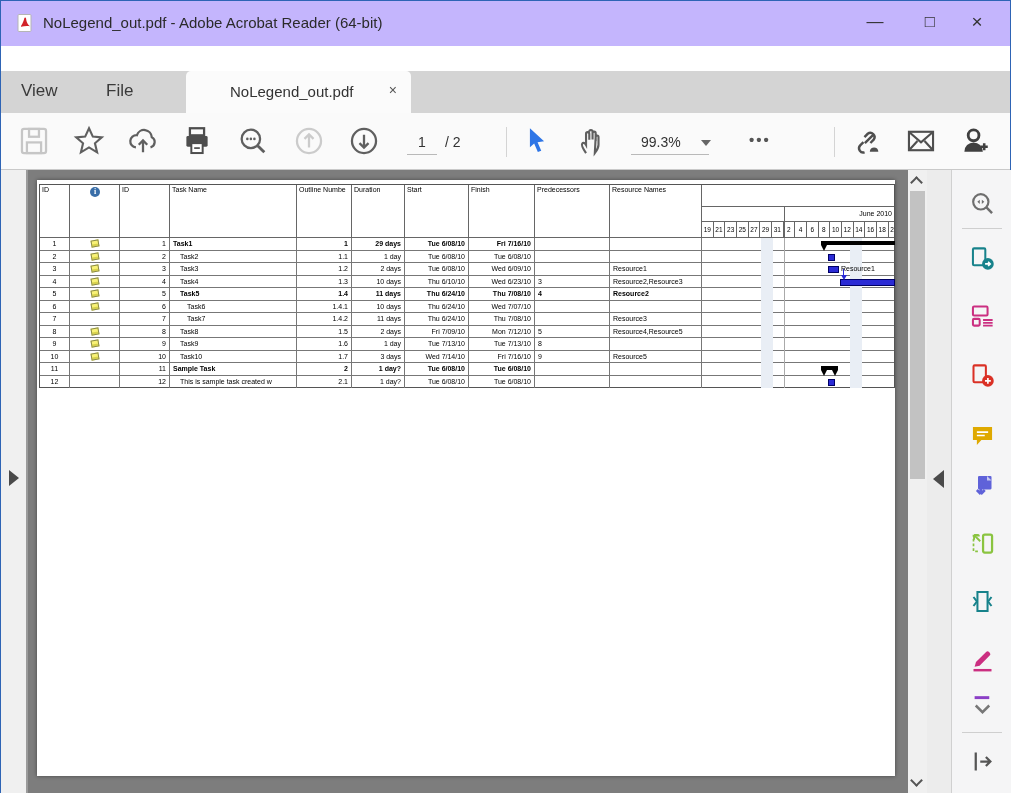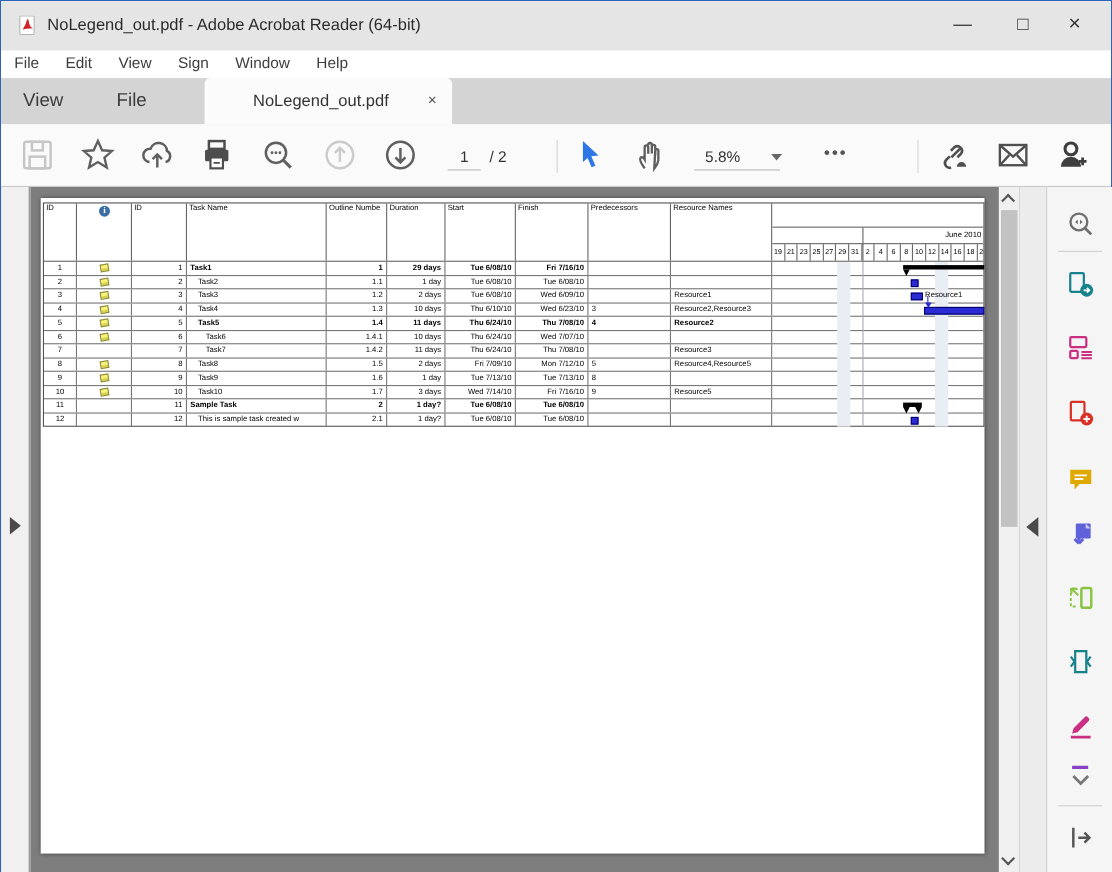--- a/index.html
+++ b/index.html
@@ -1,21 +1,21 @@
 <!DOCTYPE html>
 <html><head>
 <meta charset="utf-8">
 <style>
   * { box-sizing: border-box; margin:0; padding:0; }
   html,body { width:1011px; height:793px; overflow:hidden; background:#fff;
     font-family:"Liberation Sans", sans-serif; }
   .window { position:relative; width:1011px; height:793px; border:1px solid #2e64b5; background:#fff; }
 
   
-  .titlebar { position:absolute; left:0; top:0; width:100%; height:45px; background:#e5e5e5; }
+  .titlebar { position:absolute; left:0; top:0; width:100%; height:45px; background:#c4b5fd; }
   .app-icon { position:absolute; left:16px; top:13px; width:18px; height:18px; }
   .win-title { position:absolute; left:42px; top:13px; font-size:15px; color:#2b2b2b; }
   .win-btn { position:absolute; top:0; width:50px; height:42px; text-align:center; line-height:42px; font-size:17px; color:#333; cursor:default; }
   .btn-min { right:110px; } .btn-max { right:55px; } .btn-close { right:8px; font-size:19px; }
 
   
   .menubar { position:absolute; left:0; top:45px; width:100%; height:25px; background:#fff; }
   .menu-item { display:inline-block; padding:3px 12px 0 12px; font-size:14px; color:#3d3d3d; }
 
   
@@ -98,21 +98,20 @@
     <svg class="app-icon" viewBox="0 0 18 18">
       <rect x="1" y="0.5" width="13" height="17" rx="1" fill="#fff" stroke="#b5b5b5"></rect>
       <path d="M4,12 C6,9 7,6 7.3,4.3 c0.2-1.2 1.6-1.2 1.7,0 C9.3,8 11,11 13,12.2 c-3-0.4-6-0.2-9,0.6 z" fill="#d2222a"></path>
     </svg>
     <div class="win-title">NoLegend_out.pdf - Adobe Acrobat Reader (64-bit)</div>
     <div class="win-btn btn-min">—</div>
     <div class="win-btn btn-max">□</div>
     <div class="win-btn btn-close">×</div>
   </div>
 
-  <div class="menubar" id="menubar"><span class="menu-item">File</span><span class="menu-item">Edit</span><span class="menu-item">View</span><span class="menu-item">Sign</span><span class="menu-item">Window</span><span class="menu-item">Help</span></div>
 
   <div class="tabbar">
     <div class="tab-label tab-home">View</div>
     <div class="tab-label tab-tools">File</div>
     <div class="doc-tab">
       <span class="doc-tab-label">NoLegend_out.pdf</span>
       <span class="doc-tab-close">×</span>
     </div>
     <div class="help-circle">?</div>
     <svg class="bell" viewBox="0 0 24 24">
@@ -176,21 +175,21 @@
     <div class="tbtn" style="left:519px">
       <svg viewBox="0 0 24 24">
         <path d="M7,3 L17,12.2 12.4,12.8 15,18.8 12.6,19.8 10,13.8 7,16.4 Z" fill="#2e75e6"></path>
       </svg>
     </div>
     <div class="tbtn" style="left:573px">
       <svg viewBox="0 0 24 24" fill="none" stroke="#5f5f5f" stroke-width="1.5">
         <path d="M8.5,20.5 C6.8,18 5,14.8 5.8,13.8 c0.8-1 2-0.2 2.7,1 V7 c0-1.7 2.3-1.7 2.3,0 v4.2 m0-5.7 c0-1.7 2.3-1.7 2.3,0 V11 m0-4.4 c0-1.6 2.2-1.6 2.2,0 V12 m0-2.8 c0-1.4 2-1.4 2,0 v5.4 c0,2.6-1.2,4-2.6,5.9 z"></path>
       </svg>
     </div>
-    <div class="zoom-box">5.8%</div>
+    <div class="zoom-box">99.3%</div>
     <div class="zoom-caret"></div>
     <div class="dots">•••</div>
     <div class="tool-sep" style="left:833px"></div>
     <div class="tbtn" style="left:849px">
       <svg viewBox="0 0 24 24" fill="none" stroke="#4f4f4f" stroke-width="1.7">
         <path d="M10.5,13.5 L16,8 m-5.8,1.2 l2.3-2.3 a3,3 0 0 1 4.2,4.2 l-2.3,2.3 m-4.9-0.6 l-2.3,2.3 a3,3 0 0 0 3.1,4.9"></path>
         <path d="M14,19.5 a3,3 0 0 1 6,0 z" fill="#4f4f4f" stroke="none"></path>
       </svg>
     </div>
     <div class="tbtn" style="left:903px">

